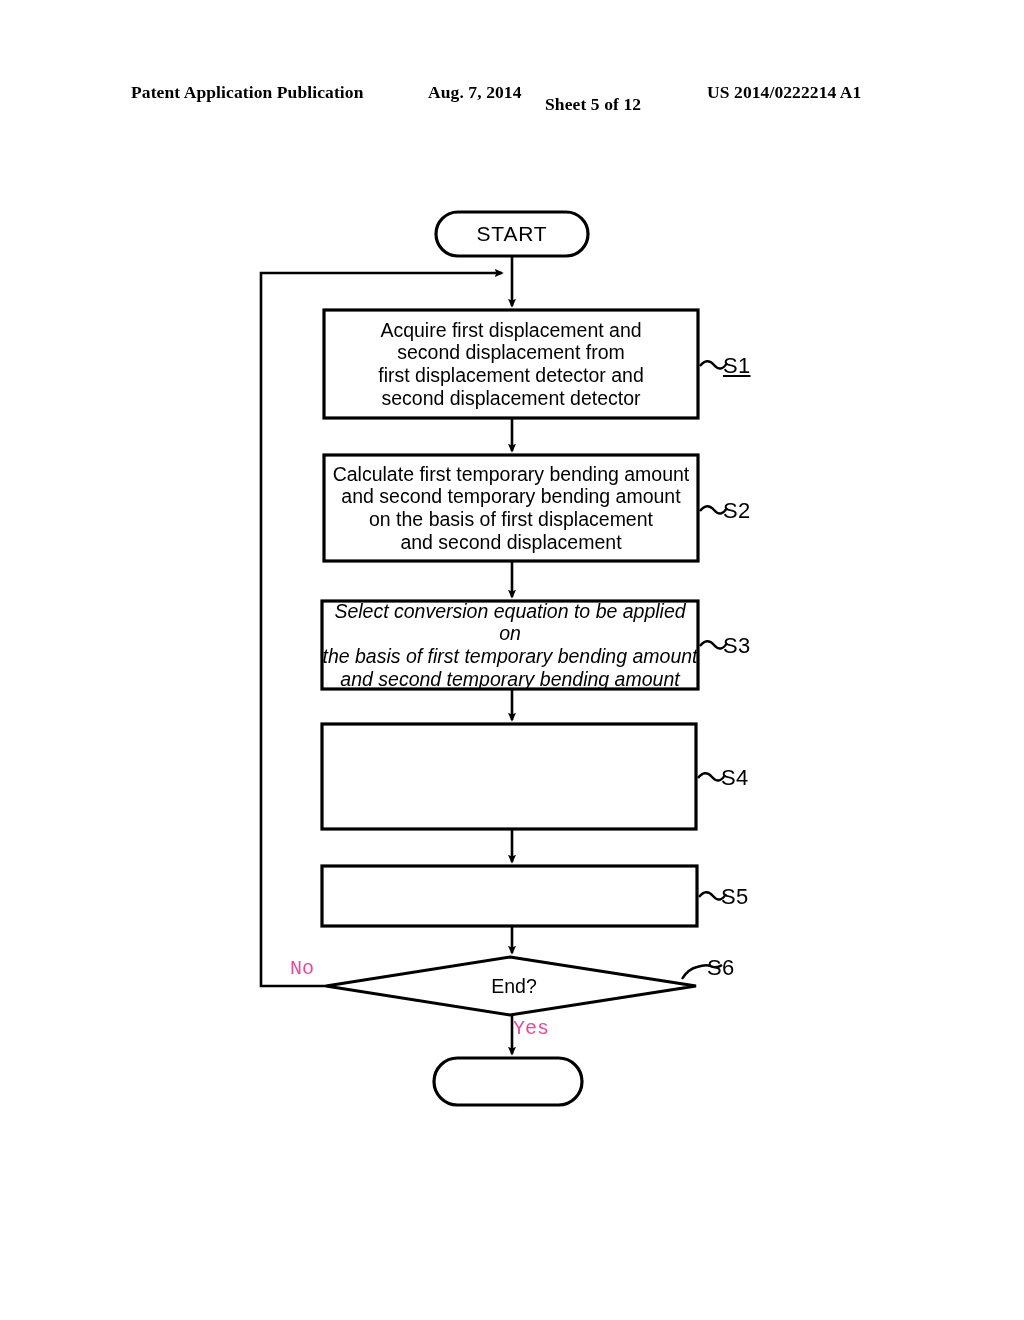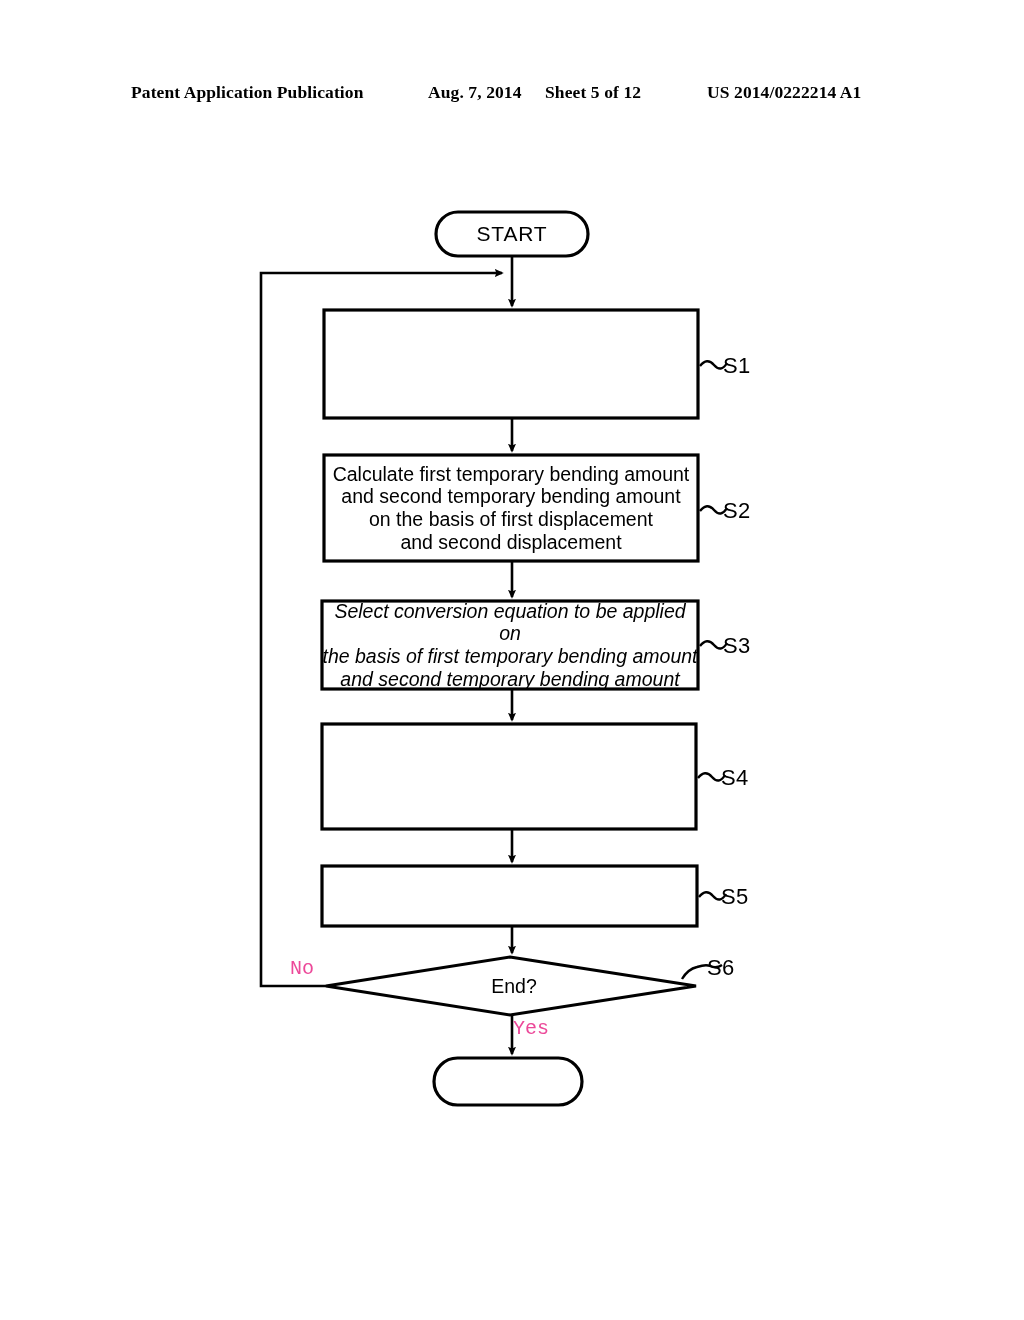--- a/index.html
+++ b/index.html
@@ -25,21 +25,21 @@
     width: 1024px;
     height: 32px;
     font-family: "Liberation Serif", serif;
     font-weight: bold;
     font-size: 17.5px;
     letter-spacing: 0.1px;
     white-space: nowrap;
   }
   #page-header .hdr-pub    { position: absolute; left: 131px; top: 0; }
   #page-header .hdr-date   { position: absolute; left: 428px; top: 0; }
-  #page-header .hdr-sheet  { position: absolute; left: 545px; top: 0; }
+  #page-header .hdr-sheet  { position: absolute; left: 545px; top: 12px; }
   #page-header .hdr-patno  { position: absolute; left: 707px; top: 0; }
 
   
   #figure-canvas {
     position: absolute;
     left: 4px;
     top: 0;
     width: 1024px;
     height: 1182px;
   }
@@ -97,21 +97,21 @@
 
   
   .step-label {
     position: absolute;
     font-family: "Liberation Sans", sans-serif;
     font-size: 22px;
     color: #000;
     white-space: nowrap;
     letter-spacing: 0.3px;
   }
-  #step-s1 { left: 719px; top: 353px; }
+  #step-s1 { left: 719px; top: 353px; text-decoration: underline; }
   #step-s2 { left: 719px; top: 498px; }
   #step-s3 { left: 719px; top: 633px; }
   #step-s4 { left: 717px; top: 765px; }
   #step-s5 { left: 717px; top: 884px; }
   #step-s6 { left: 703px; top: 955px; }
 
   
   #figure-caption {
     position: absolute;
     left: 0;
@@ -172,20 +172,24 @@
       <path d="M696,511 q7,-9 14,-1 q7,8 13,-2" stroke-width="2.4"></path>
       <path d="M696,646 q7,-9 14,-1 q7,8 13,-2" stroke-width="2.4"></path>
       <path d="M694,778 q7,-9 14,-1 q7,8 13,-2" stroke-width="2.4"></path>
       <path d="M695,897 q7,-9 14,-1 q7,8 13,-2" stroke-width="2.4"></path>
       <path d="M678,979 q6,-10 15,-12 q9,-3 13,-1 q6,3 12,-1" stroke-width="2.4"></path>
     </g>
   </svg>
 
   <div class="node-text term-text" id="text-start">START</div>
 
+  <div class="node-text proc-text" id="text-s1">Acquire first displacement and
+second displacement from
+first displacement detector and
+second displacement detector</div>
 
   <div class="node-text proc-text" id="text-s2">Calculate first temporary bending amount
 and second temporary bending amount
 on the basis of first displacement
 and second displacement</div>
 
   <div class="node-text proc-text" id="text-s3">Select conversion equation to be applied on
 the basis of first temporary bending amount
 and second temporary bending amount</div>
 

